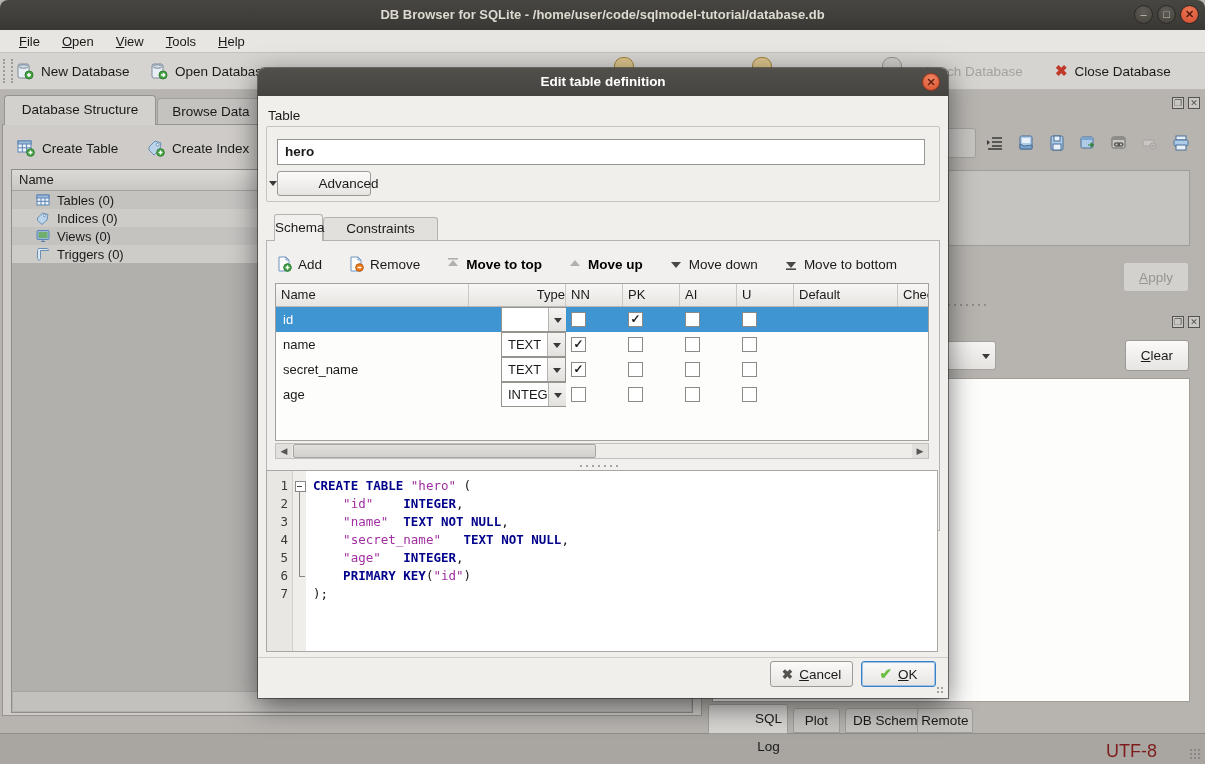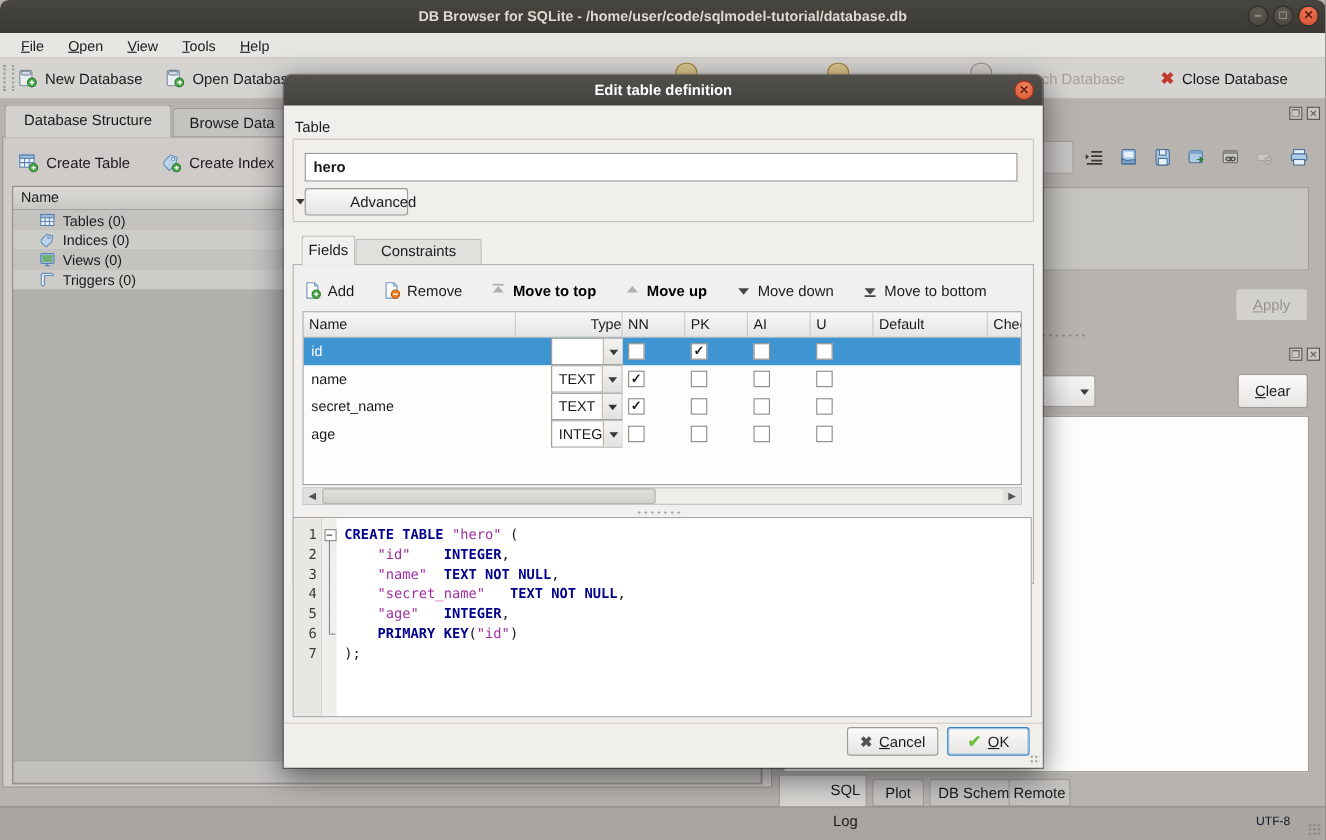--- a/index.html
+++ b/index.html
@@ -26,21 +26,21 @@
   .main-tab.inactive{left:157px;top:98px;width:108px;height:27px;background:#c5c3c0;border:1px solid #a09e9a;border-bottom:none;border-radius:4px 4px 0 0;line-height:25px;}
   .central-pane{position:absolute;left:2px;top:124px;width:700px;height:592px;background:#cecbc8;border:1px solid #96948f;box-sizing:border-box;}
   .struct-btn{position:absolute;top:10px;display:flex;align-items:center;gap:7px;font-size:13.5px;height:26px;}
   .tree{position:absolute;left:8px;top:44px;width:682px;height:544px;background:#b2b0ad;border:1px solid #8f8d89;box-sizing:border-box;overflow:hidden;}
   .tree-header{height:20px;background:linear-gradient(#dcdad7,#c9c7c4);border-bottom:1px solid #a5a3a0;font-size:13px;line-height:19px;padding-left:7px;}
   .tree-row{height:18px;display:flex;align-items:center;padding-left:24px;gap:7px;font-size:13px;}
   .tree-row:nth-child(odd){background:#c5c3c0;}
   .tree-row:nth-child(even){background:#cecccа;background:#ceccc9;}
   .tree-hscroll{position:absolute;left:1px;right:1px;bottom:1px;height:19px;background:#c3c1be;border-top:1px solid #a5a3a0;}
   .statusbar{position:absolute;left:0;top:733px;width:1205px;height:31px;background:#a9a6a2;border-top:1px solid #8f8d89;box-sizing:border-box;}
-  .status-enc{position:absolute;right:32px;top:7px;color:#0f172a;font-size:11px;}
+  .status-enc{position:absolute;right:48px;top:7px;color:#7f1d1d;font-size:18px;}
   .grip{position:absolute;right:4px;bottom:4px;width:10px;height:10px;color:#8a8784;
         background:radial-gradient(circle,#8a8784 1px,transparent 1.2px);background-size:4px 4px;}
   
   .dock-btns{position:absolute;display:flex;gap:4px;}
   .dock-sq{width:12px;height:12px;border:1px solid #55534f;box-sizing:border-box;font-size:9px;line-height:10px;text-align:center;color:#55534f;background:#c9c7c3;}
   .icon-btn{position:absolute;width:26px;height:26px;display:flex;align-items:center;justify-content:center;}
   .gray-area{position:absolute;left:948px;top:170px;width:242px;height:76px;background:#c6c4c0;border:1px solid #a19e9a;box-sizing:border-box;}
   .btn{display:flex;align-items:center;justify-content:center;gap:6px;background:linear-gradient(#fbfaf9,#e7e5e2);border:1px solid #9c9a96;border-radius:3px;font-size:13.5px;box-sizing:border-box;}
   .btn .mn{display:inline-block;}
   .btn .mn::first-letter{text-decoration:underline;}
@@ -331,21 +331,21 @@
     </div>
 
     <div class="dlg-label" style="left:10px;top:40px;">Table</div>
     <div class="group-frame"></div>
     <div class="text-input">hero</div>
     <div class="btn adv-btn">
       <span class="tri-down"></span>
       <span>Advanced</span>
     </div>
 
-    <div class="dlg-tab active"><span>Fields</span></div>
+    <div class="dlg-tab active"><span>Schema</span></div>
     <div class="dlg-tab inactive"><span>Constraints</span></div>
     <div class="tab-pane"></div>
 
     <div class="field-btnrow" id="field-btnrow">
         <div class="tool-btn">
           <div style="display: inline-block;">
             <svg width="16" height="16" viewBox="0 0 16 16">
               <path d="M3 1h7l3 3v11H3z" fill="#fdfdfc" stroke="#6f93c0"></path>
               <path d="M10 1v3h3" fill="none" stroke="#6f93c0"></path>
               <circle cx="11.5" cy="11.5" r="3.8" fill="#47a447" stroke="#2e7d32"></circle>

